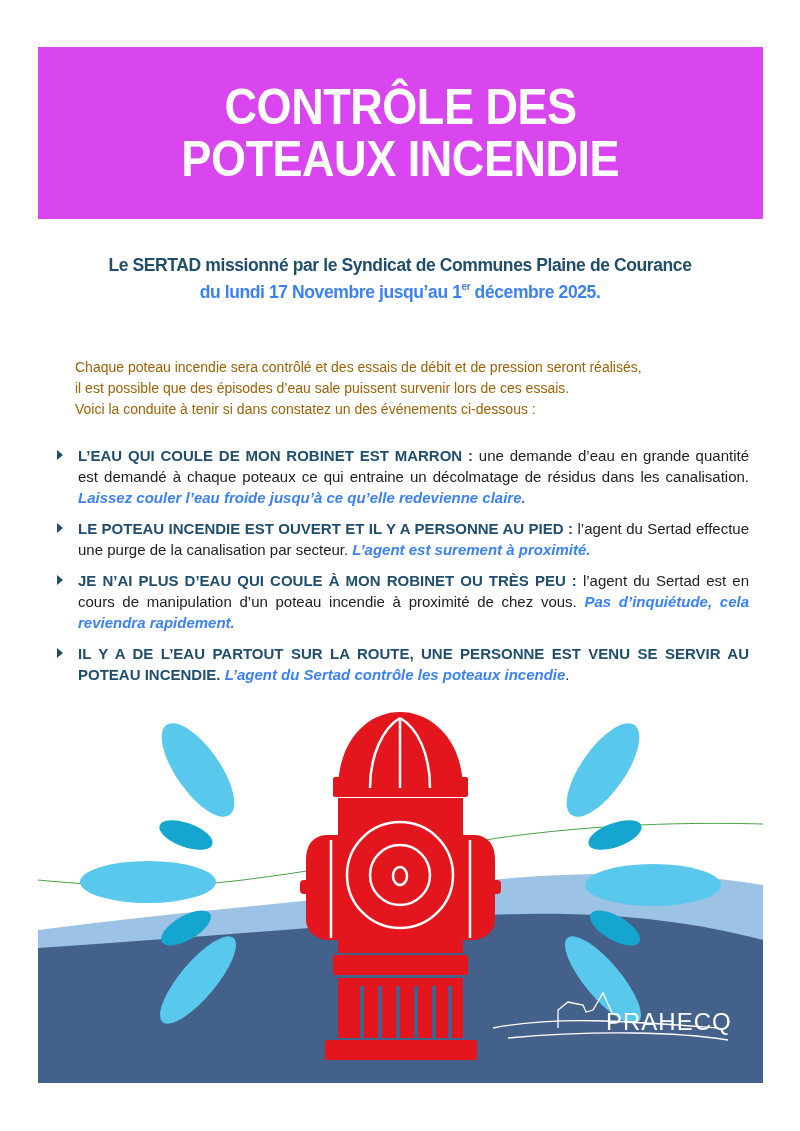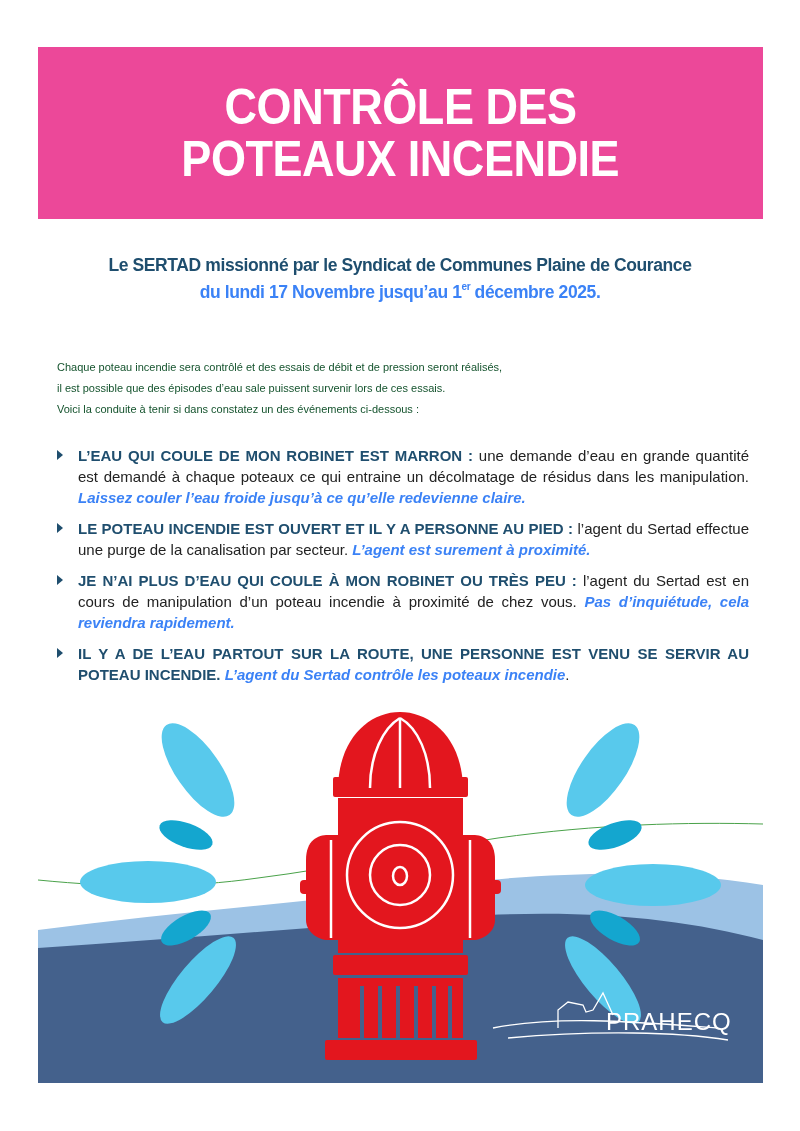--- a/index.html
+++ b/index.html
@@ -2,38 +2,38 @@
 <html><head>
 <meta charset="utf-8">
 <style>
   html, body { margin: 0; padding: 0; }
   body {
     width: 800px; height: 1131px; background: #ffffff; position: relative; overflow: hidden;
     font-family: "Liberation Sans", sans-serif;
   }
   .banner {
     position: absolute; left: 38px; top: 47px; width: 725px; height: 172px;
-    background: #ec4899;
+    background: #d946ef;
     display: flex; flex-direction: column; align-items: center; justify-content: center;
   }
   .banner-line {
     color: #ffffff; font-family: "Liberation Sans", sans-serif; font-weight: bold;
     font-size: 50px; line-height: 52px; letter-spacing: -0.5px;
     transform: scaleX(0.9);
   }
   .intro {
     position: absolute; left: 40px; top: 252px; width: 720px; text-align: center;
     font-family: Liberation Sans, sans-serif; font-weight: bold; font-size: 17.5px; line-height: 27px;
     color: #1f4e6e; letter-spacing: -0.4px;
   }
   .intro .red { color: #3b82f6; }
   .intro sup { font-size: 10px; vertical-align: 8px; line-height: 0; }
   .body-text {
-    position: absolute; left: 57px; top: 357px; width: 700px;
-    font-family: "Liberation Sans", sans-serif; font-size: 11px; line-height: 21px; color: #14532d;
+    position: absolute; left: 75px; top: 357px; width: 700px;
+    font-family: "Liberation Sans", sans-serif; font-size: 14px; line-height: 21px; color: #a16207;
   }
   .body-text div { white-space: nowrap; }
   .bullets {
     position: absolute; left: 57px; top: 445px; width: 692px;
   }
   .bullet {
     position: relative; padding-left: 21px; margin-bottom: 10px;
     font-family: "Liberation Sans", sans-serif; font-size: 15px; line-height: 21px; color: #222;
     text-align: justify;
   }
@@ -60,21 +60,21 @@
 
 <div class="body-text">
   <div>Chaque poteau incendie sera contrôlé et des essais de débit et de pression seront réalisés,</div>
   <div>il est possible que des épisodes d’eau sale puissent survenir lors de ces essais.</div>
   <div>Voici la conduite à tenir si dans constatez un des événements ci-dessous :</div>
 </div>
 
 <div class="bullets">
   <div class="bullet">
     <span class="arrow"></span>
-    <span class="head">L’EAU QUI COULE DE MON ROBINET EST MARRON :</span><span> une demande d’eau en grande quantité est demandé à chaque poteaux ce qui entraine un décolmatage de résidus dans les manipulation. </span><span class="note">Laissez couler l’eau froide jusqu’à ce qu’elle redevienne claire.</span><span></span>
+    <span class="head">L’EAU QUI COULE DE MON ROBINET EST MARRON :</span><span> une demande d’eau en grande quantité est demandé à chaque poteaux ce qui entraine un décolmatage de résidus dans les canalisation. </span><span class="note">Laissez couler l’eau froide jusqu’à ce qu’elle redevienne claire.</span><span></span>
   </div>
   <div class="bullet">
     <span class="arrow"></span>
     <span class="head">LE POTEAU INCENDIE EST OUVERT ET IL Y A PERSONNE AU PIED :</span><span> l’agent du Sertad effectue une purge de la canalisation par secteur. </span><span class="note">L’agent est surement à proximité.</span><span></span>
   </div>
   <div class="bullet">
     <span class="arrow"></span>
     <span class="head">JE N’AI PLUS D’EAU QUI COULE À MON ROBINET OU TRÈS PEU :</span><span> l’agent du Sertad est en cours de manipulation d’un poteau incendie à proximité de chez vous. </span><span class="note">Pas d’inquiétude, cela reviendra rapidement.</span><span></span>
   </div>
   <div class="bullet">

